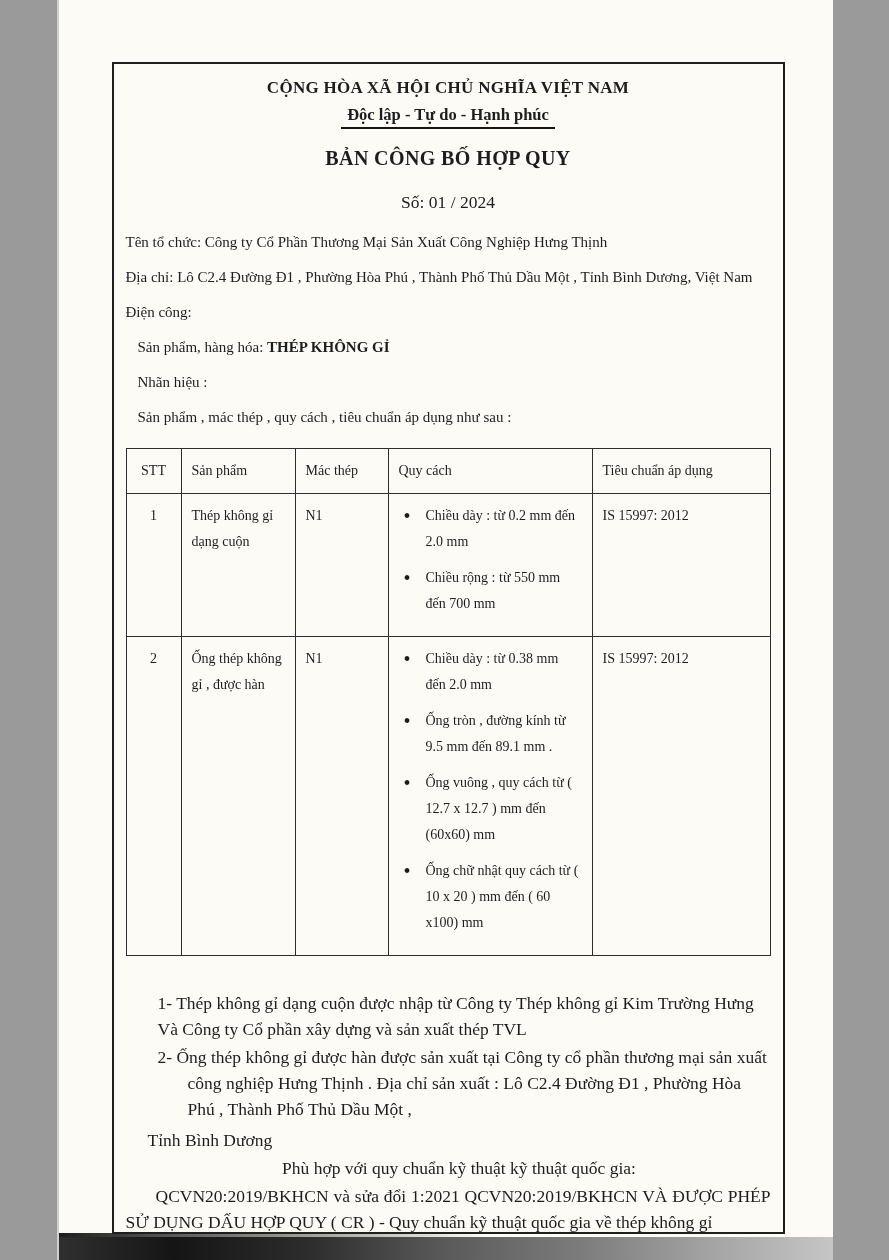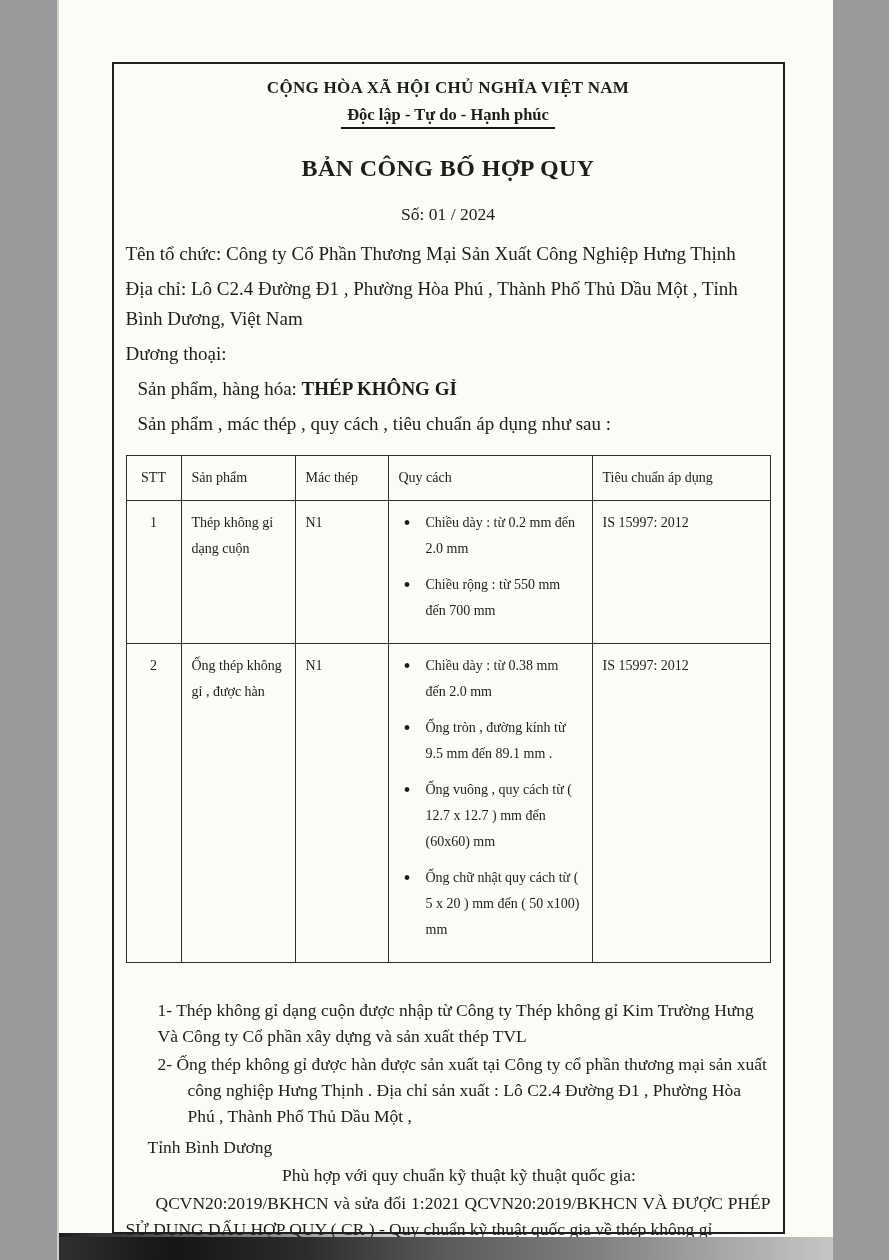--- a/index.html
+++ b/index.html
@@ -11,23 +11,23 @@
   .frame{
     position:absolute;left:55px;top:62px;right:48px;bottom:26px;
     border:2px solid #1f1f1f;box-sizing:border-box;
     padding:6px 12px 0 12px;
   }
   p{margin:0;}
   .center{text-align:center;}
   .nat{font-weight:700;font-size:17px;letter-spacing:.3px;margin-top:8px;}
   .motto{margin-top:7px;font-weight:700;font-size:16.5px;}
   .motto span{border-bottom:2px solid #161616;padding:0 6px 3px 6px;}
-  .doc-title{margin-top:30px;font-weight:700;font-size:24px;letter-spacing:.4px;}
+  .doc-title{margin-top:22px;font-weight:700;font-size:20px;letter-spacing:.4px;}
   .doc-num{margin-top:22px;font-size:17.5px;}
-  .para{font-size:19px;line-height:30px;margin-top:5px;max-width:766px;}
+  .para{font-size:15px;line-height:30px;margin-top:5px;max-width:766px;}
   .indent{padding-left:12px;}
   .b{font-weight:700;}
   table{border-collapse:collapse;width:100%;margin-top:16px;font-size:14px;table-layout:fixed;}
   th,td{border:1.5px solid #2e2e2e;vertical-align:top;text-align:left;font-weight:400;padding:9px 10px;line-height:26px;box-sizing:border-box;}
   th.c,td.c{text-align:center;}
   ul.specs{list-style:none;margin:0;padding:0;}
   ul.specs li{position:relative;padding-left:27px;margin:0 0 10px 0;line-height:26px;}
   ul.specs li::before{content:"•";position:absolute;left:5px;top:0;font-size:20px;}
   .notes{margin-top:34px;font-size:17.5px;line-height:26px;}
   .note1{padding-left:32px;}
@@ -50,22 +50,23 @@
   <div class="frame">
 
     <p class="center nat">CỘNG HÒA XÃ HỘI CHỦ NGHĨA VIỆT NAM</p>
     <p class="center motto"><span>Độc lập - Tự do - Hạnh phúc</span></p>
 
     <p class="center doc-title">BẢN CÔNG BỐ HỢP QUY</p>
     <p class="center doc-num">Số: 01 / 2024</p>
 
     <p class="para" style="margin-top:14px;">Tên tổ chức: Công ty Cổ Phần Thương Mại Sản Xuất Công Nghiệp Hưng Thịnh</p>
     <p class="para">Địa chỉ: Lô C2.4 Đường Đ1 , Phường Hòa Phú , Thành Phố Thủ Dầu Một , Tỉnh Bình Dương, Việt Nam</p>
-    <p class="para">Dương thoại:</p>
+    <p class="para">Điện công:</p>
     <p class="para indent"><span>Sản phẩm, hàng hóa: </span><span class="b">THÉP KHÔNG GỈ</span></p>
+    <p class="para indent">Nhãn hiệu :</p>
     <p class="para indent">Sản phẩm , mác thép , quy cách , tiêu chuẩn áp dụng như sau :</p>
 
     <table>
       <colgroup>
         <col style="width:55px">
           <col style="width:114px">
           <col style="width:93px">
           <col>
           <col style="width:178px">
       </colgroup>
@@ -93,21 +94,21 @@
         </tr>
         <tr>
           <td class="c">2</td>
           <td>Ống thép không gỉ , được hàn</td>
           <td>N1</td>
           <td>
             <ul class="specs">
               <li>Chiều dày : từ 0.38 mm đến 2.0 mm</li>
               <li>Ống tròn , đường kính từ 9.5 mm đến 89.1 mm .</li>
               <li>Ống vuông , quy cách từ ( 12.7 x 12.7 ) mm đến (60x60) mm</li>
-              <li>Ống chữ nhật quy cách từ ( 5 x 20 ) mm đến ( 50 x100) mm</li>
+              <li>Ống chữ nhật quy cách từ ( 10 x 20 ) mm đến ( 60 x100) mm</li>
             </ul>
           </td>
           <td>IS 15997: 2012</td>
         </tr>
       </tbody>
     </table>
 
     <div class="notes">
       <p class="note1">1- Thép không gỉ dạng cuộn được nhập từ Công ty Thép không gỉ Kim Trường Hưng Và Công ty Cổ phần xây dựng và sản xuất thép TVL</p>
       <p class="note2">2- Ống thép không gỉ được hàn được sản xuất tại Công ty cổ phần thương mại sản xuất công nghiệp Hưng Thịnh . Địa chỉ sản xuất : Lô C2.4 Đường Đ1 , Phường Hòa Phú , Thành Phố Thủ Dầu Một ,</p>

